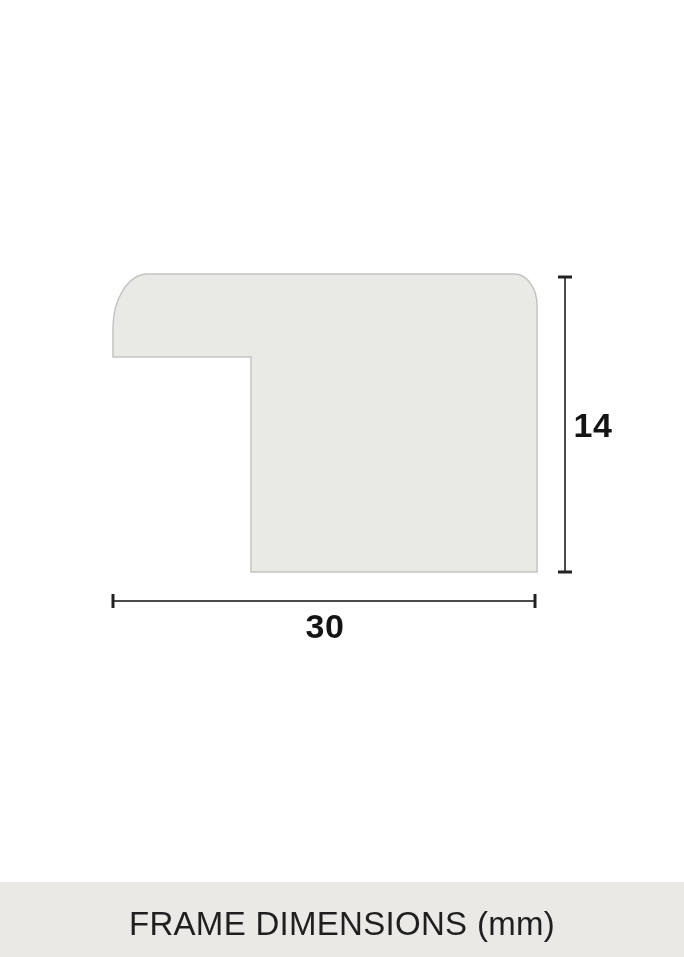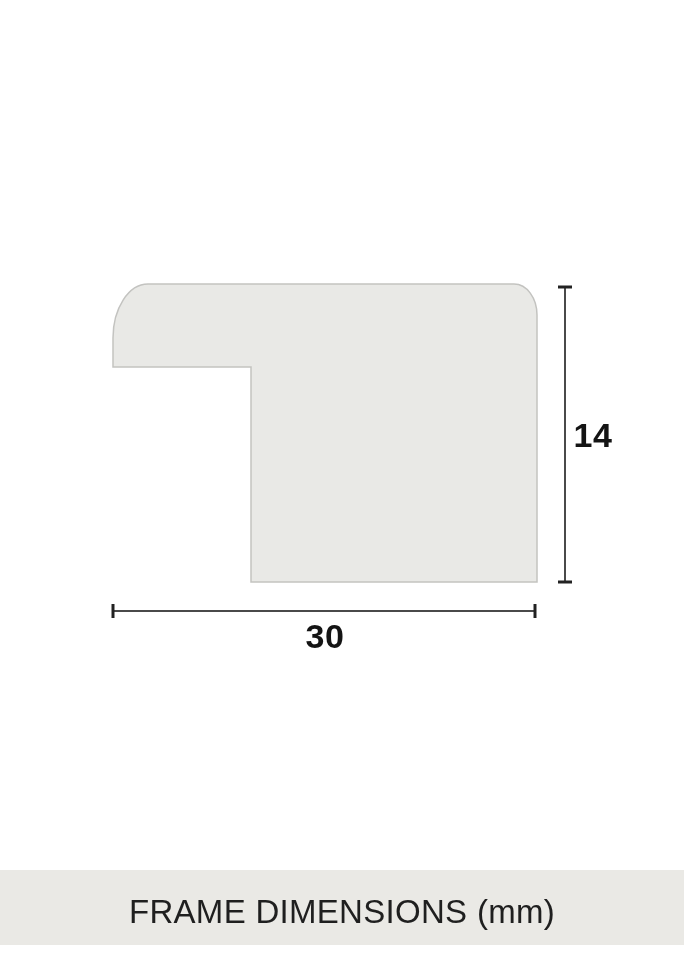--- a/index.html
+++ b/index.html
@@ -10,21 +10,21 @@
     width: 684px;
     height: 957px;
     position: relative;
     background: #ffffff;
     overflow: hidden;
     font-family: "Liberation Sans", sans-serif;
   }
   .diagram {
     position: absolute;
     left: 0;
-    top: 14px;
+    top: 4px;
     width: 684px;
     height: 696px;
   }
   .diagram-svg {
     position: absolute;
     left: 0;
     top: 0;
   }
   .dim-label {
     position: absolute;
@@ -39,21 +39,21 @@
     left: 593px;
     top: 421px;
   }
   .dim-label-width {
     left: 325px;
     top: 622px;
   }
   .footer {
     position: absolute;
     left: 0;
-    bottom: 12px;
+    bottom: 0;
     width: 684px;
     height: 75px;
     background: #eae9e5;
     display: flex;
     align-items: center;
     justify-content: center;
     box-sizing: border-box;
     padding-top: 8px;
   }
   .footer-caption {

